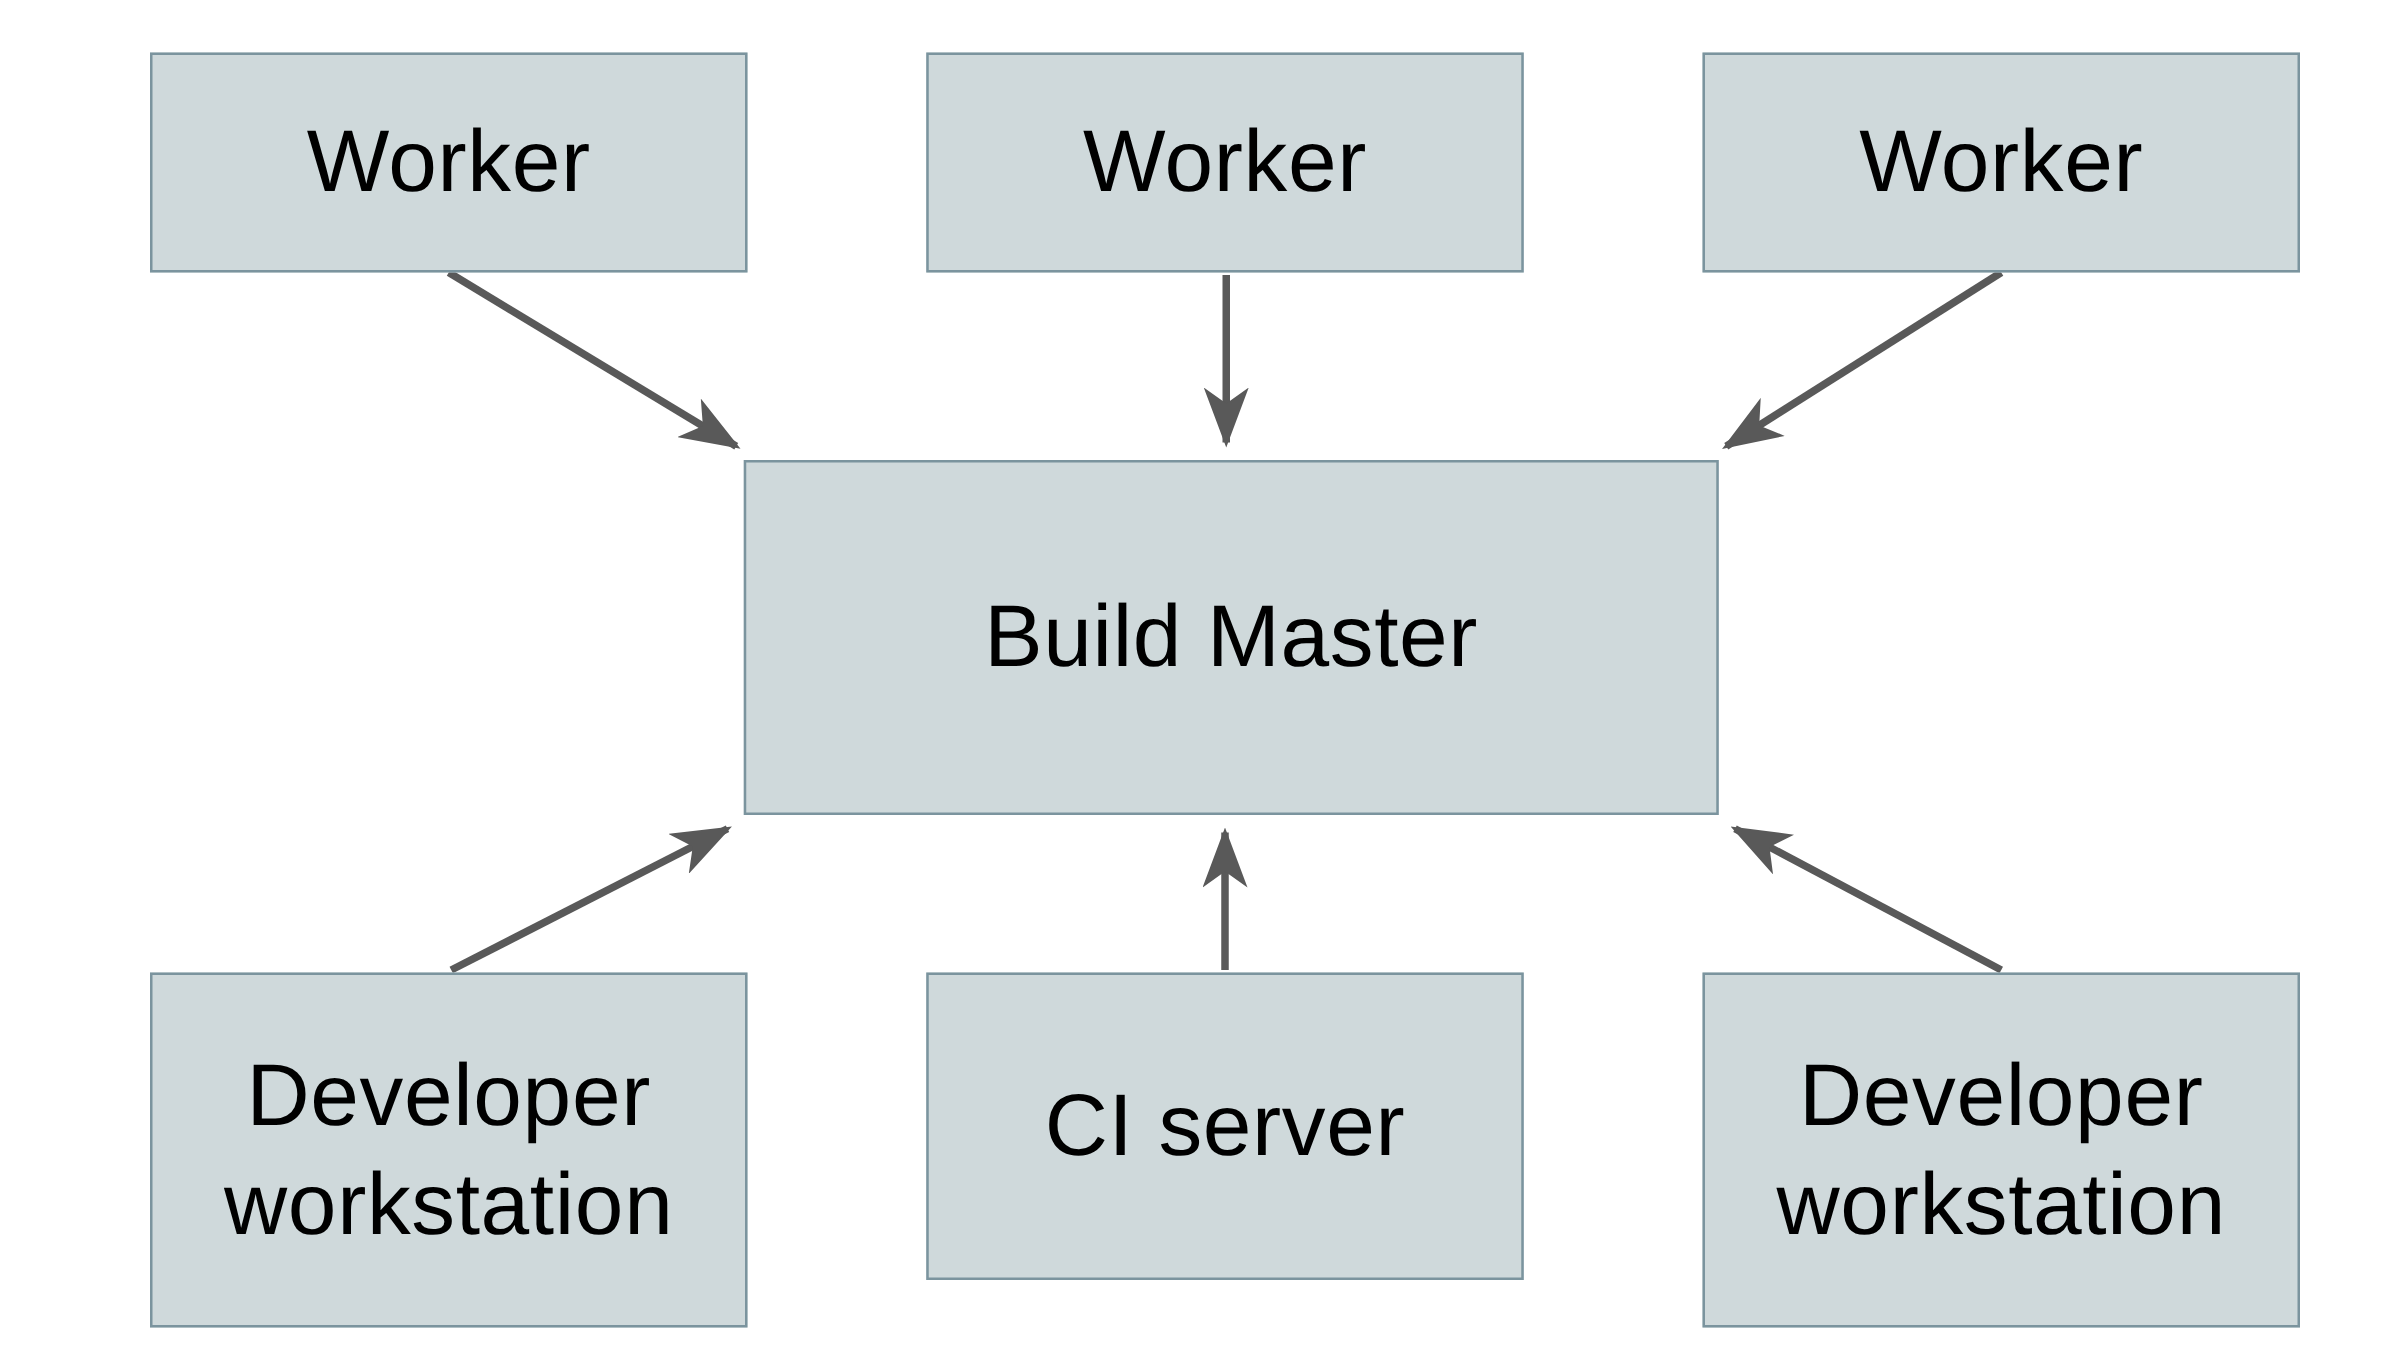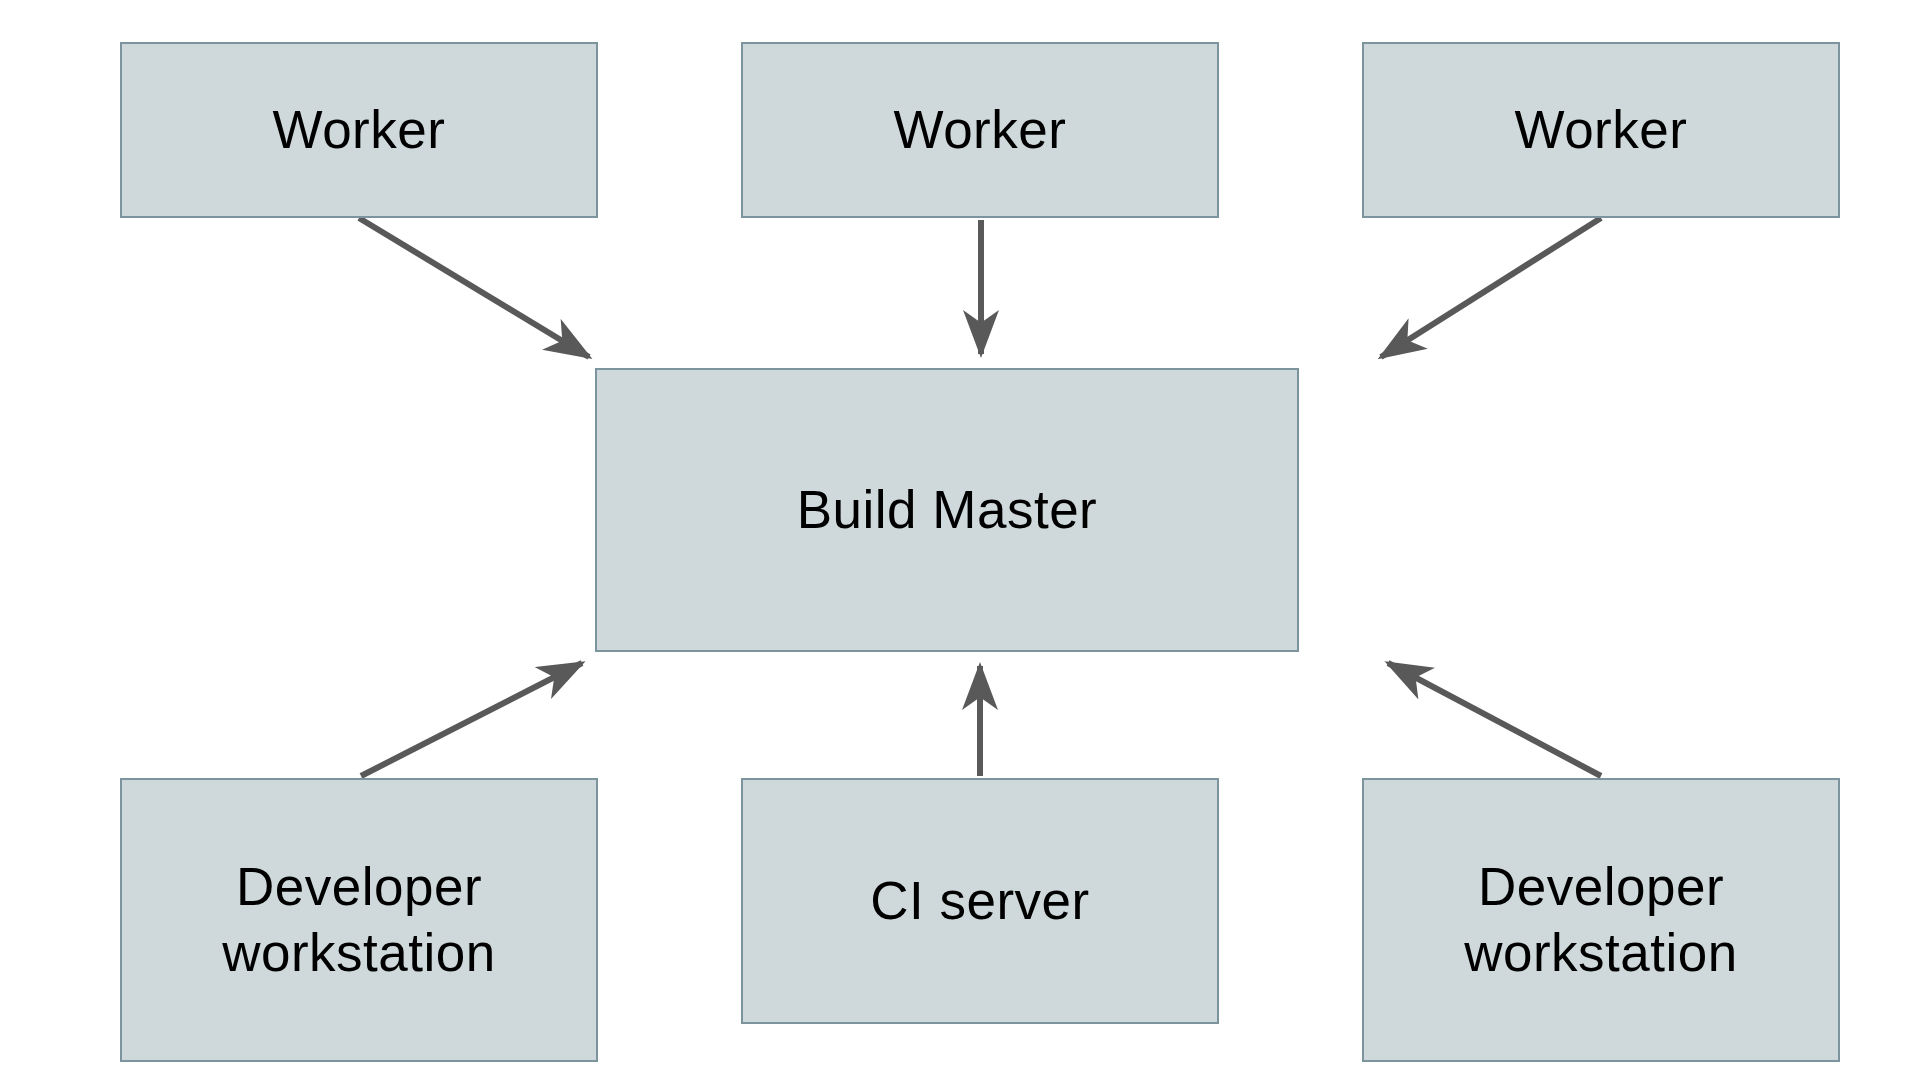--- a/index.html
+++ b/index.html
@@ -26,32 +26,32 @@
   .node {
     position: absolute;
     box-sizing: border-box;
     background: #cfd9db;
     border: 2.5px solid #7b949e;
     display: flex;
     align-items: center;
     justify-content: center;
     text-align: center;
     color: #000000;
-    font-size: 53px;
+    font-size: 70px;
     line-height: 1.25;
     letter-spacing: 0.5px;
   }
   .node .label {
     display: block;
     padding: 0 12px;
   }
   .node-worker-1            { left: 120px;  top: 42px;  width: 478px; height: 176px; }
   .node-worker-2            { left: 741px;  top: 42px;  width: 478px; height: 176px; }
   .node-worker-3            { left: 1362px; top: 42px;  width: 478px; height: 176px; }
-  .node-build-master        { left: 595px;  top: 368px; width: 704px; height: 284px; }
+  .node-build-master        { left: 595px;  top: 368px; width: 780px; height: 284px; }
   .node-dev-workstation-1   { left: 120px;  top: 778px; width: 478px; height: 284px; }
   .node-ci-server           { left: 741px;  top: 778px; width: 478px; height: 246px; }
   .node-dev-workstation-2   { left: 1362px; top: 778px; width: 478px; height: 284px; }
 </style>
 </head>
 <body>
 
 <div class="canvas">
 
   <svg class="edges" viewBox="0 0 1910 1090" xmlns="http://www.w3.org/2000/svg">

